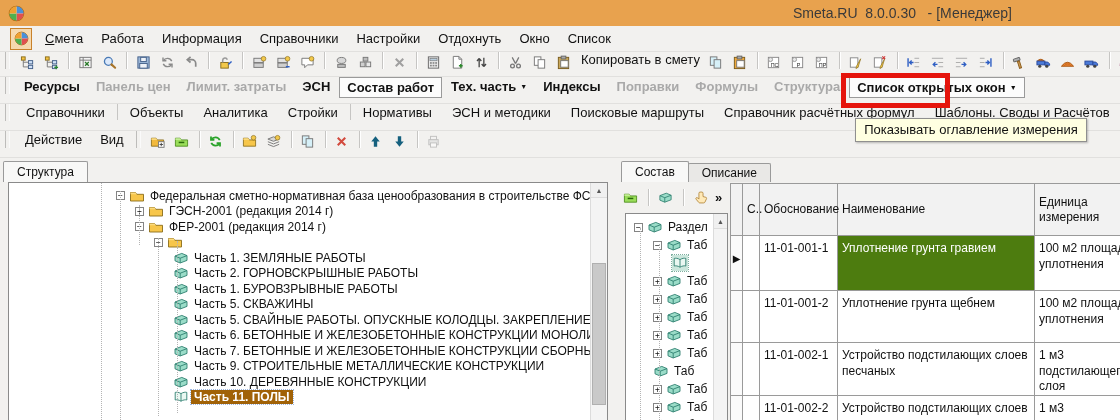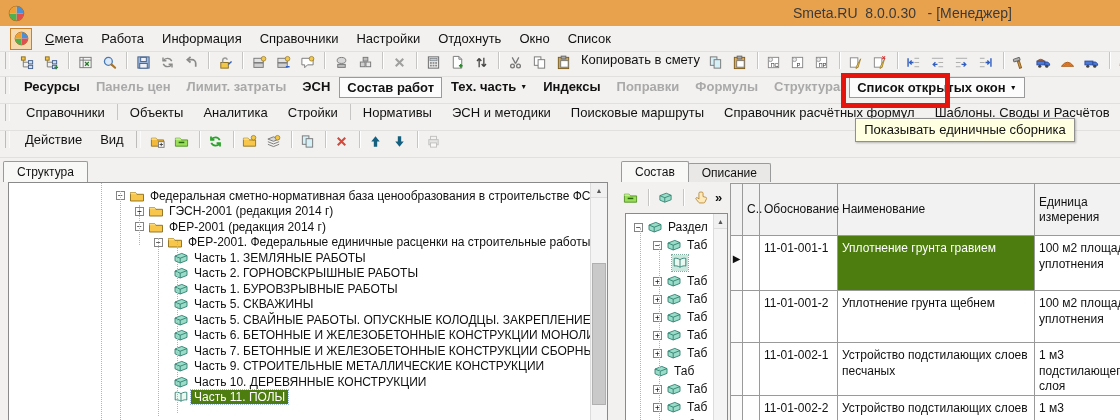--- a/index.html
+++ b/index.html
@@ -52,21 +52,21 @@
   .chev{font-size:13px;font-weight:bold;margin-left:1px;}
   .trow{display:flex;align-items:center;white-space:nowrap;font-size:12px;position:relative;}
   #left-tree .trow{height:15.5px;}
   #mid-tree .trow{height:18px;}
   .tpad{flex:none;}
   .texp{flex:none;width:9px;height:9px;box-sizing:border-box;border:1px solid #848484;background:#FFF;
         font:8px/7px "DejaVu Sans Mono",monospace;text-align:center;margin-right:4px;}
   .ticon{flex:none;margin-right:2px;}
   .ticon.hl{background:#CBE6DC;outline:1px dotted #7FB0A0;}
   .tlab{padding:0 3px;}
-  .tlab.sel{background:#4d7c0f;color:#FFF;outline:1px dotted #9DB6DF;}
+  .tlab.sel{background:#a16207;color:#FFF;outline:1px dotted #9DB6DF;font-weight:bold;}
   .guide{position:absolute;width:0;border-left:1px dotted #B4B4B4;}
   .vscroll{position:absolute;right:0;top:0;bottom:0;background:#F4F4F4;border-left:1px solid #DCDCDC;}
   #left-vscroll{width:16px;}
   #mid-vscroll{width:13px;}
   .varrow{height:14px;display:flex;align-items:center;justify-content:center;font-size:7px;color:#555;
           background:#F0F0F0;border-bottom:1px solid #DDD;}
   .vthumb{position:absolute;left:1px;right:1px;background:#C9C9C9;border:1px solid #B0B0B0;}
   
   #table-panel{position:absolute;left:730px;top:25px;width:426px;}
   .tgrid{display:grid;border-left:1px solid #9A9A9A;}
@@ -634,21 +634,20 @@
           </div>
           <div class="trow">
             <span class="tpad" style="width: 145px;"></span>
             <span class="texp">−</span>
             <span class="ic ticon">
               <svg viewBox="0 0 16 16" width="16" height="16">
                 <path d="M1.5 4.5h5l1.3 1.8h6.7V13H1.5z" fill="#F7C64A" stroke="#8a6d1a" stroke-width=".9"></path>
                 <path d="M1.5 4.5h5l1.3 1.8H1.5z" fill="#FBDA7E"></path>
               </svg>
             </span>
-            <span class="tlab">ФЕР-2001. Федеральные единичные расценки на строительные работы</span>
           </div>
           <div class="trow">
             <span class="tpad" style="width: 164px;"></span>
             <span class="ic ticon">
               <svg viewBox="0 0 16 16" width="16" height="16">
                 <path d="M2 10.8 7.2 13 14 10.4V5.6L8.8 3.4 2 6z" fill="#9ADCC8" stroke="#2F8070" stroke-width=".9"></path>
                 <path d="M2 6l5.2 2.2L14 5.6" fill="none" stroke="#2F8070" stroke-width=".9"></path>
                 <path d="M7.2 8.2V13" stroke="#2F8070" stroke-width=".9"></path>
               </svg>
             </span>
@@ -986,13 +985,13 @@
           <div class="tcell">11-01-002-2</div>
           <div class="tcell">Устройство подстилающих слоев шлаковых</div>
           <div class="tcell">1 м3 подстилающего слоя</div>
         </div>
       </div>
   </div>
 
 </div>
 
 <div id="red-box" style="left: 841.219px; top: 72.5px; width: 108.906px; height: 35px;"></div>
-<div id="tooltip" style="left: 855.219px;">Показывать единичные сборника</div>
+<div id="tooltip" style="left: 855.219px;">Показывать оглавление измерения</div>
 
 </body></html>

